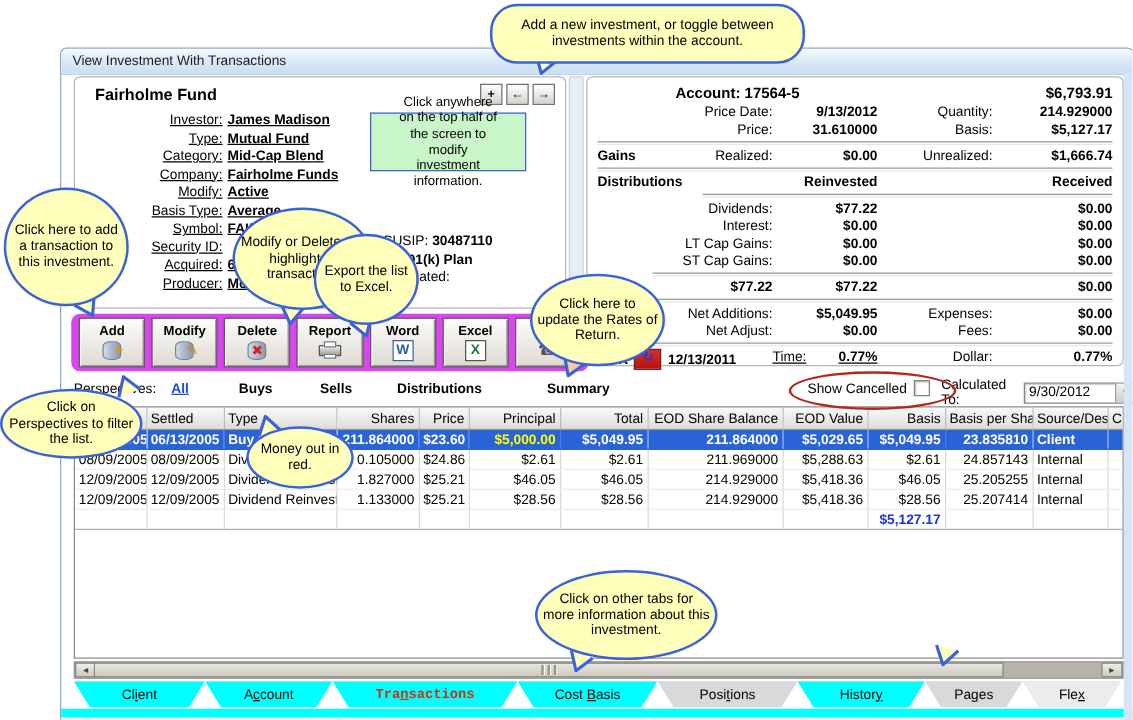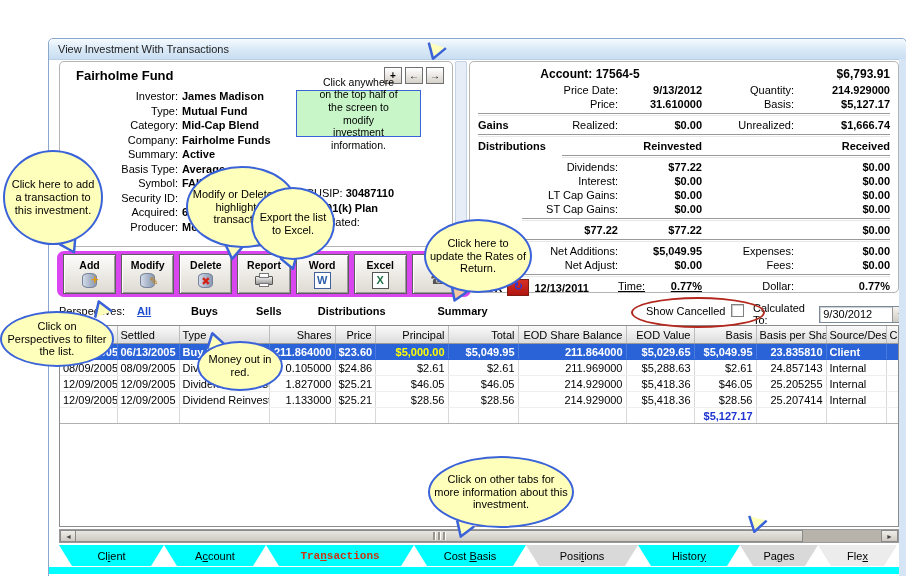--- a/index.html
+++ b/index.html
@@ -19,21 +19,21 @@
   .panel{position:absolute;background:#fff;border:1px solid #b4b4b4;border-radius:5px;box-sizing:border-box;}
   #invpanel{left:10px;top:22px;width:394px;height:186px;}
   #gutter{position:absolute;left:406px;top:22px;width:12px;height:232px;background:#e6edf6;
     border:1px solid #c4d4e6;border-radius:2px;box-sizing:border-box;}
   #acctpanel{left:420px;top:22px;width:430px;height:232px;padding:4px 8px;}
 
   #invname{position:absolute;left:16px;top:6px;font-size:13px;font-weight:bold;}
   #invnav{position:absolute;right:8px;top:5px;display:flex;gap:3px;}
   .navbtn{width:16px;height:15px;background:linear-gradient(#ffffff,#d6d2ca);border:1px solid #707070;
     font-size:10px;font-weight:bold;display:flex;align-items:center;justify-content:center;cursor:default;}
-  #invfields{position:absolute;left:0;top:27px;right:16px;}
+  #invfields{position:absolute;left:0;top:27px;right:16px;text-decoration:underline;}
   .frow{display:flex;height:14.5px;line-height:14.5px;}
   .flabel{width:118px;text-align:right;padding-right:4px;}
   .fvalue{font-weight:bold;}
   #cusipblock{position:absolute;left:246px;top:124px;line-height:14.5px;}
   #cusipblock .bold{font-weight:bold;}
   #planrow{padding-left:14px;font-weight:bold;}
 
   
   .arow{display:grid;grid-template-columns:140px 84px 92px 1fr;height:14px;line-height:14px;}
   .atitle{display:grid;grid-template-columns:224px 1fr;height:17px;line-height:16px;font-weight:bold;font-size:12px;gap:24px;}
@@ -161,21 +161,21 @@
           </div>
         <div class="frow">
             <span class="flabel">Category:</span>
             <span class="fvalue">Mid-Cap Blend</span>
           </div>
         <div class="frow">
             <span class="flabel">Company:</span>
             <span class="fvalue">Fairholme Funds</span>
           </div>
         <div class="frow">
-            <span class="flabel">Summary:</span>
+            <span class="flabel">Modify:</span>
             <span class="fvalue">Active</span>
           </div>
         <div class="frow">
             <span class="flabel">Basis Type:</span>
             <span class="fvalue">Average</span>
           </div>
         <div class="frow">
             <span class="flabel">Symbol:</span>
             <span class="fvalue">FAIRX</span>
           </div>
@@ -505,20 +505,21 @@
       <div class="tab lgray" style="width:79px;"><span><span>Fle</span><span class="u">x</span><span></span></span></div>
     </div>
 
     <div id="bottombar"></div>
     <div id="rframe"></div>
   </div>
 
   <svg class="tail" style="left:424px;top:44px;transform:rotate(18deg);" width="22" height="17">
       <path d="M2,1 L11,15 L20,1" fill="#ffffbc" stroke="#3b63d9" stroke-width="2.5" stroke-linejoin="round"></path>
     </svg>
+  <div class="callout rrect" style="left:392px;top:3px;width:252px;height:48px;">Add a new investment, or toggle between investments within the account.</div>
 
   <div class="greenbox" style="left:296px;top:90px;width:125px;height:47px;">Click anywhere on the top half of the screen to modify investment information.</div>
 
   <svg class="tail" style="left:60px;top:238px;transform:rotate(-28deg);" width="22" height="17">
       <path d="M2,1 L11,15 L20,1" fill="#ffffbc" stroke="#3b63d9" stroke-width="2.5" stroke-linejoin="round"></path>
     </svg>
   <div class="callout ellip" style="left:3px;top:150px;width:100px;height:95px;">Click here to add a transaction to this investment.</div>
 
   <svg class="tail" style="left:222px;top:244px;transform:rotate(8deg);" width="22" height="17">
       <path d="M2,1 L11,15 L20,1" fill="#ffffbc" stroke="#3b63d9" stroke-width="2.5" stroke-linejoin="round"></path>

